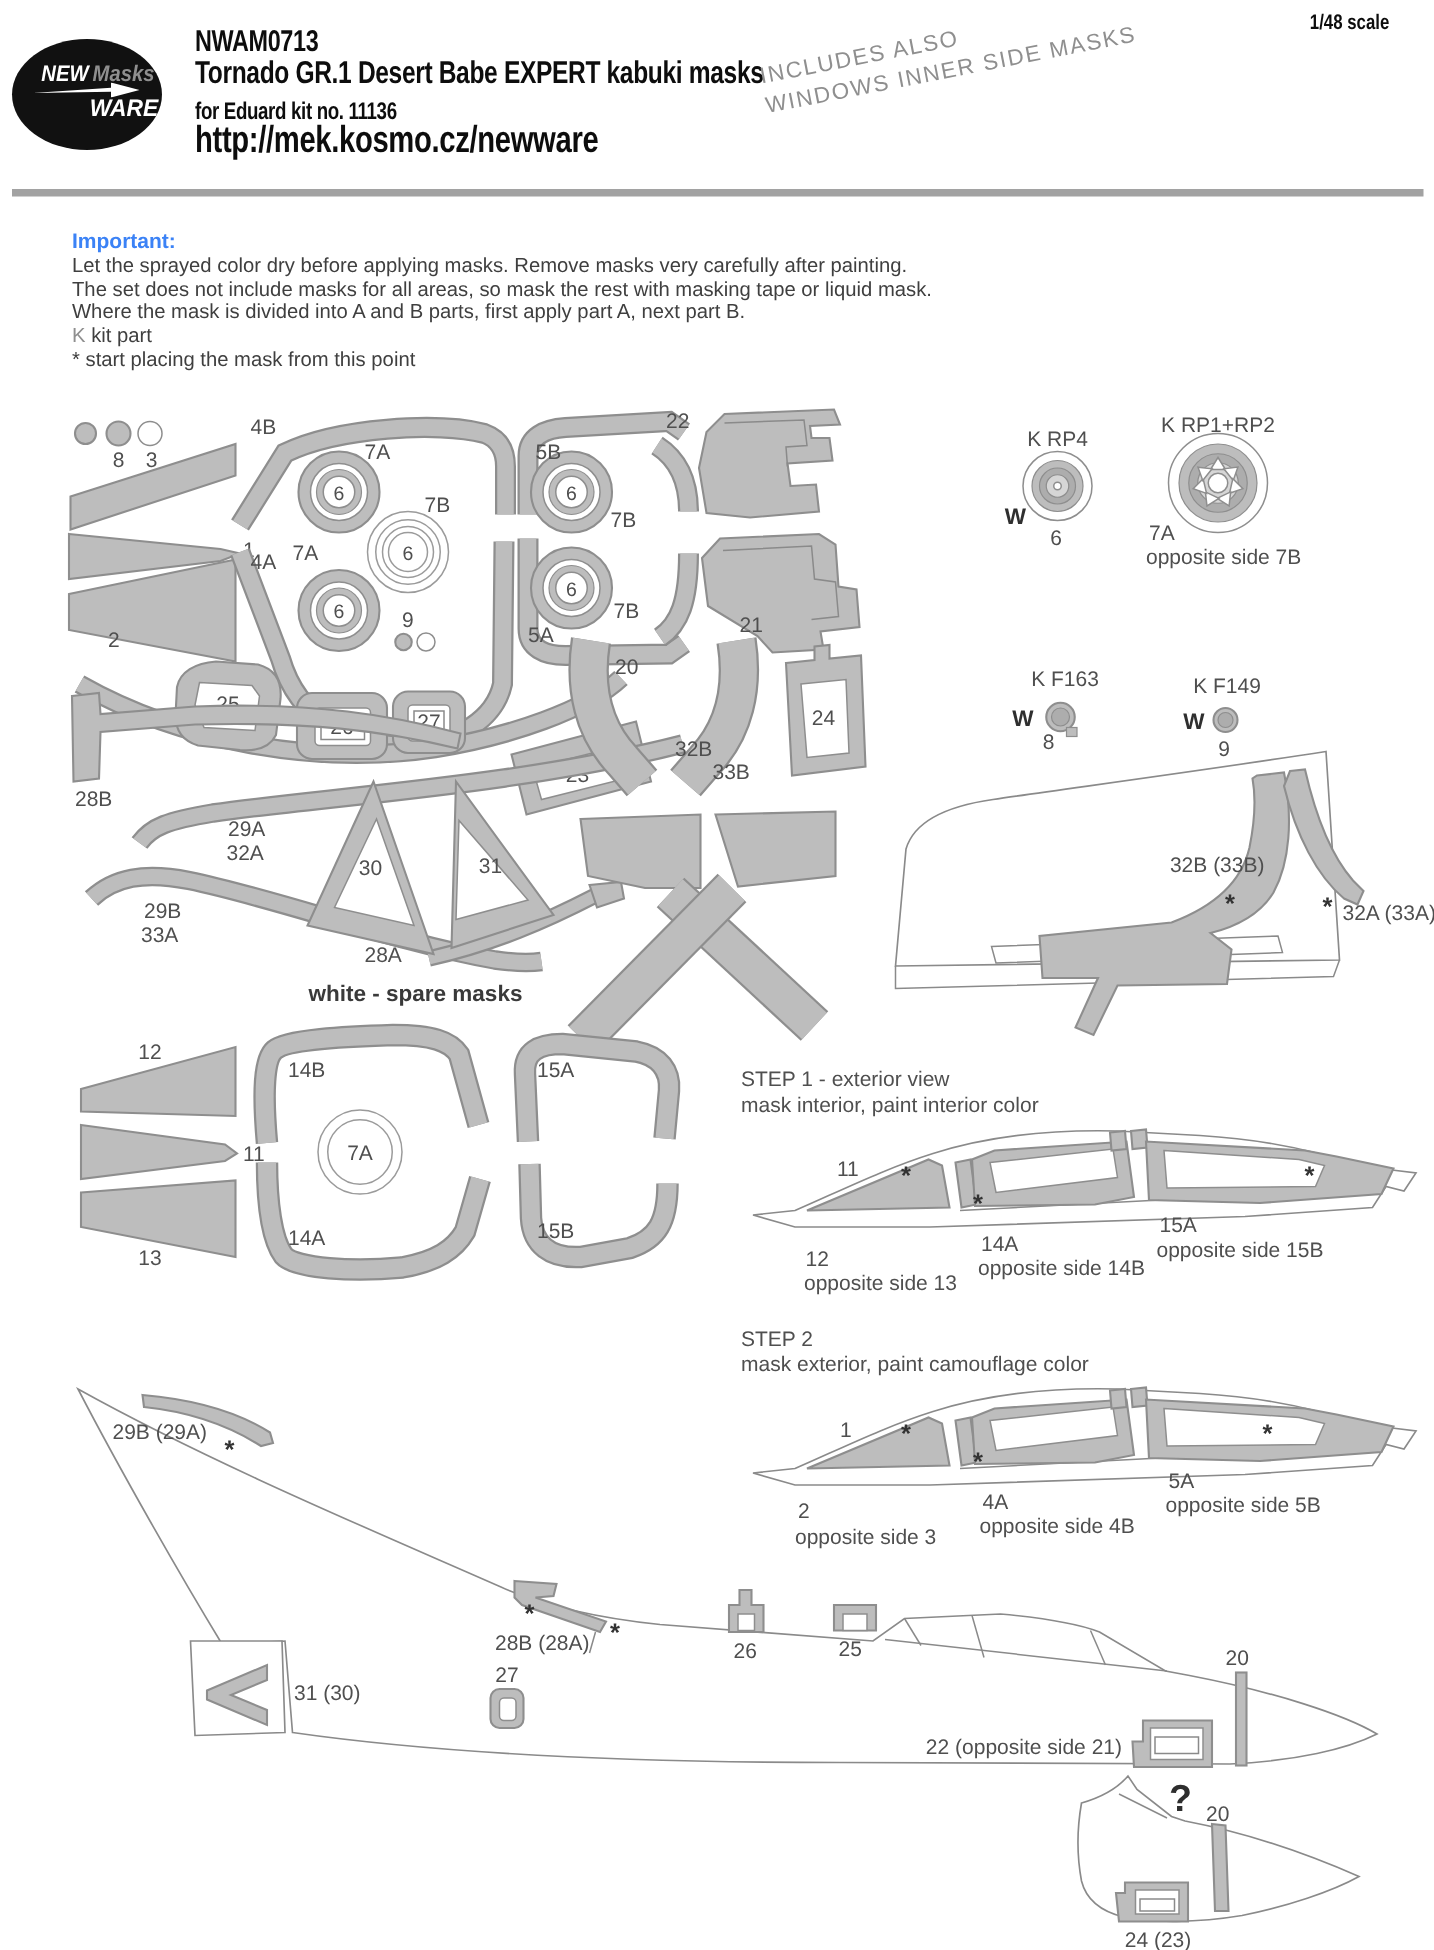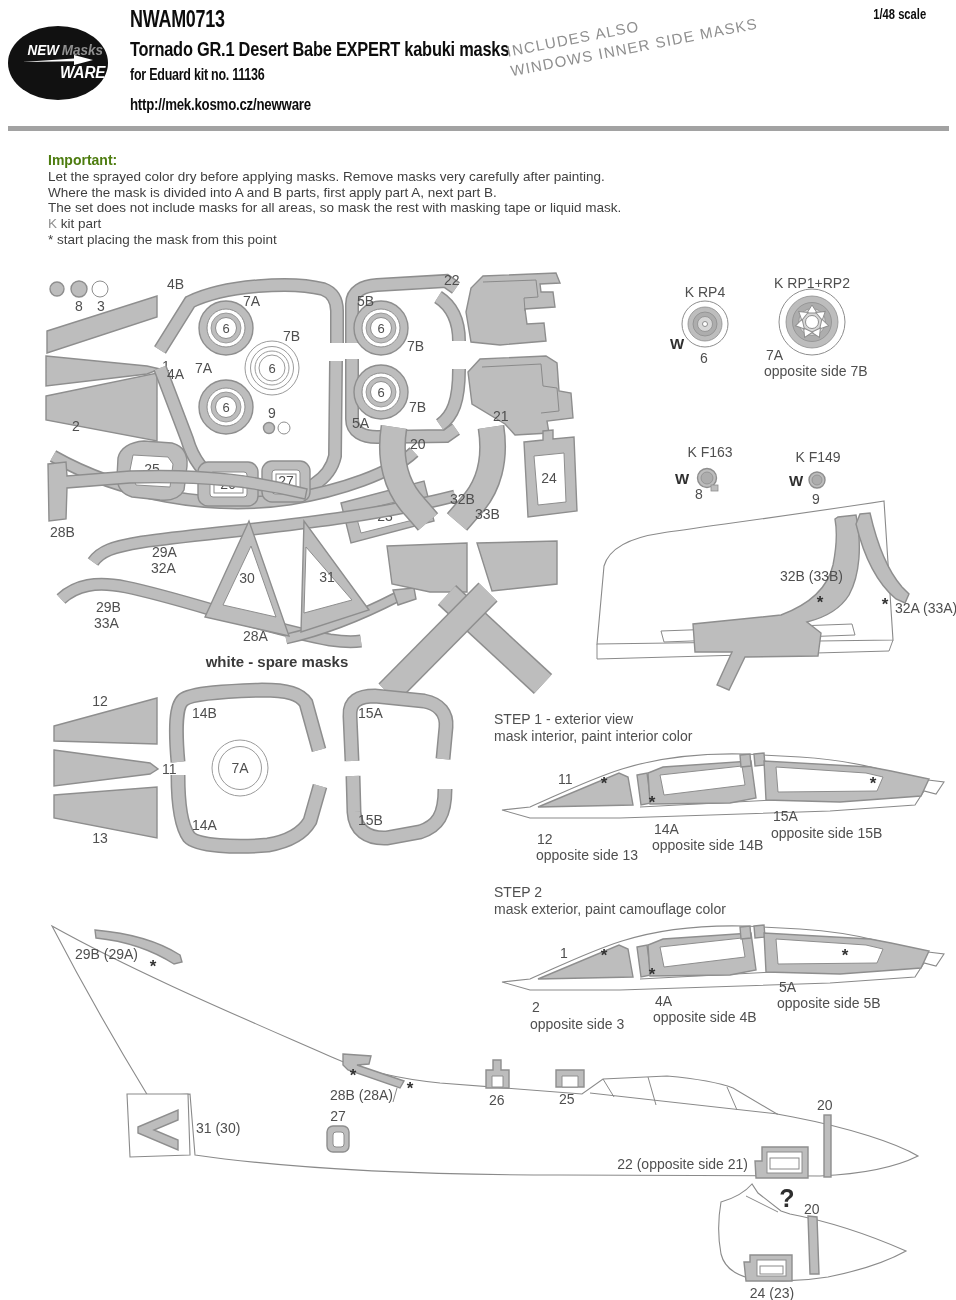--- a/index.html
+++ b/index.html
@@ -11,34 +11,34 @@
   .logo-row1{margin-top:16px;font-size:15px;line-height:15px;white-space:nowrap;
              transform:scaleX(.9);letter-spacing:0;}
   .logo-new{color:#fff;}
   .logo-masks{color:#8f8f8f;margin-left:3px;}
   .logo-arrow{display:block;margin:0 auto;margin-top:-2px;}
   .logo-ware{font-size:16px;line-height:15px;color:#fff;transform:scaleX(.95);}
   .cond{display:inline-block;transform:scaleX(.78);transform-origin:0 0;white-space:nowrap;
         font-weight:bold;color:#0d0d0d;letter-spacing:-.3px;}
   .condr{display:inline-block;transform:scaleX(.8);transform-origin:100% 0;white-space:nowrap;
          font-weight:bold;color:#0d0d0d;}
-  .h-code{position:absolute;left:130px;top:6px;font-size:23px;}
+  .h-code{position:absolute;left:130px;top:17px;font-size:20px;}
   .h-title{position:absolute;left:130px;top:37px;font-size:21px;}
   .h-sub{position:absolute;left:130px;top:66px;font-size:16px;}
-  .h-url{position:absolute;left:130px;top:95px;font-size:17px;}
+  .h-url{position:absolute;left:130px;top:79px;font-size:25px;}
   .h-scale{position:absolute;right:30px;top:6px;font-size:14px;}
   .h-email{position:absolute;right:30px;top:94px;font-size:20px;}
   .h-includes{position:absolute;left:505px;top:42px;color:#8f8f8f;font-size:15px;
               letter-spacing:1.2px;transform:rotate(-11deg);transform-origin:0 0;
               line-height:20px;white-space:nowrap;}
   .divider{position:absolute;left:8px;top:126px;width:941px;height:5px;background:#a2a2a2;}
   
   .instructions{position:absolute;left:48px;top:153px;width:660px;font-size:13.5px;
                 line-height:15.8px;color:#3f3f3f;}
-  .instructions .head{font-weight:bold;color:#4d7c0f;font-size:14px;}
+  .instructions .head{font-weight:bold;color:#3b82f6;font-size:14px;}
   .kmark{color:#8f8f8f;}
   .wmark{font-weight:bold;color:#1f1f1f;}
   
   svg.art{position:absolute;left:0;top:0;}
   svg text{font-family:"Liberation Sans",sans-serif;fill:#4f4f4f;font-size:14px;}
   text.mid{text-anchor:middle;}
   text.end{text-anchor:end;}
   text.sm{font-size:13px;}
   text.bold{font-weight:bold;fill:#3a3a3a;}
   text.star{font-size:17px;font-weight:bold;fill:#333;text-anchor:middle;}
@@ -73,22 +73,22 @@
   <div class="h-scale"><span class="condr">1/48 scale</span></div>
   <div class="h-includes">
     <div>INCLUDES ALSO</div>
     <div>WINDOWS INNER SIDE MASKS</div>
   </div>
   <div class="divider"></div>
 
   <div class="instructions">
     <div class="head">Important:</div>
     <div>Let the sprayed color dry before applying masks. Remove masks very carefully after painting.</div>
+    <div>The set does not include masks for all areas, so mask the rest with masking tape or liquid mask.</div>
     <div>Where the mask is divided into A and B parts, first apply part A, next part B.</div>
-    <div>The set does not include masks for all areas, so mask the rest with masking tape or liquid mask.</div>
     <div><span class="kmark">K</span> <span>kit part</span></div>
     <div>*  start placing the mask from this point</div>
   </div>
 
   <svg class="art" width="956" height="1300" viewBox="0 0 956 1300" xmlns="http://www.w3.org/2000/svg" xmlns:xlink="http://www.w3.org/1999/xlink">
     <defs>
       <g id="canopy">
         <path class="o" d="M2,60 L30,57 C60,44 90,29 122,19 C160,7 205,3 245,4 L300,7 C332,9 356,13 379,19 L428,30 L444,32 L436,44 L424,41 L415,55 L330,61 L120,68 L30,68 Z"></path>
         <path class="ln" d="M140,57 L312,48"></path>
         <path class="m" d="M38,57 L119,23 L128,27 L133,55 Z"></path>

